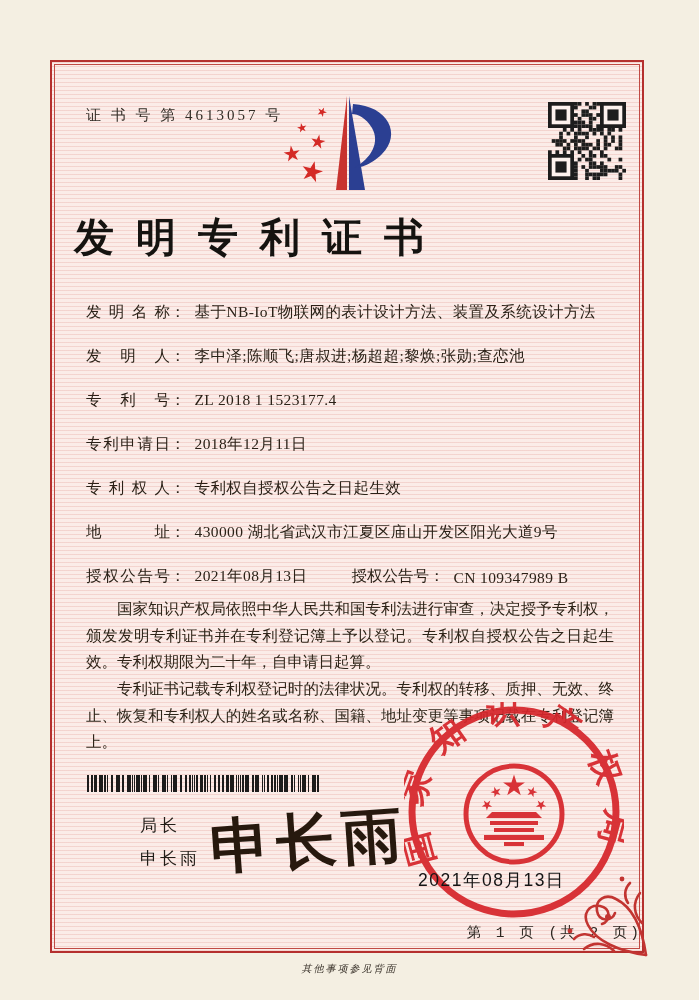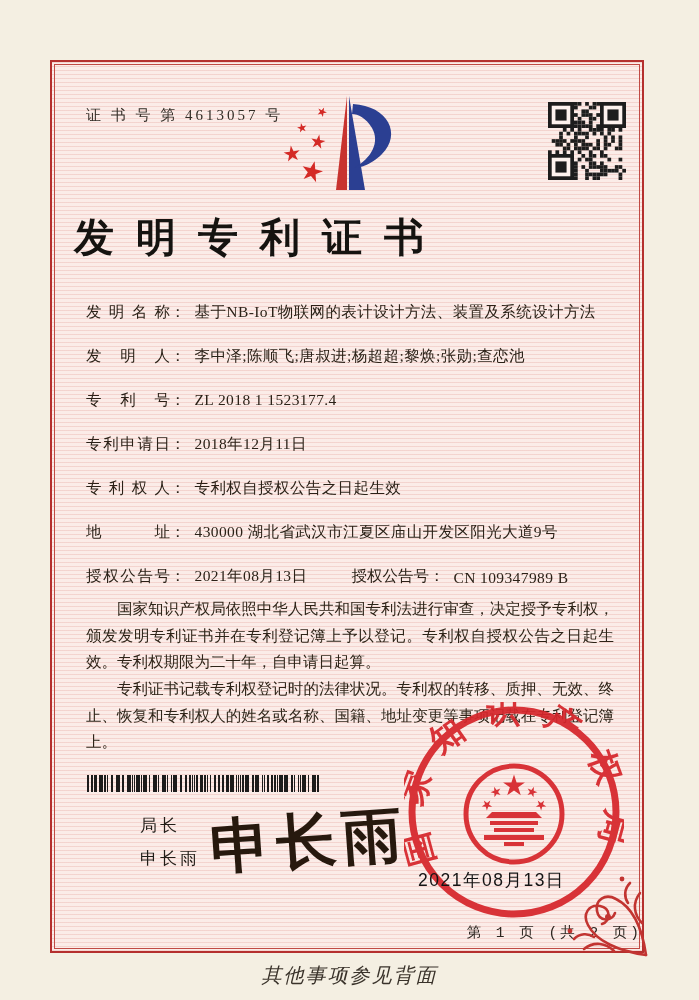--- a/index.html
+++ b/index.html
@@ -63,21 +63,21 @@
     position:absolute;left:366px;top:806px;z-index:5;
     font-family:"Liberation Sans","DejaVu Sans",sans-serif;
     font-size:17.5px;letter-spacing:1.5px;color:#141414;
   }
   .page-no{
     position:absolute;left:0;right:0;top:861px;text-align:right;
     font-size:14.5px;letter-spacing:3px;color:#2c2620;font-family:Liberation Mono, monospace;
   }
   .back-note{
     position:absolute;left:0;right:0;top:962px;text-align:center;
-    font-style:italic;font-size:20px;letter-spacing:2px;color:#39322a;
+    font-style:italic;font-size:10px;letter-spacing:2px;color:#39322a;
   }
   .corner-orn{position:absolute;right:-8px;bottom:-8px;width:132px;height:132px;}
 </style>
 </head>
 <body>
 
 <div class="frame">
 
   <div class="cert-no">证 书 号 第 4613057 号</div>
 

